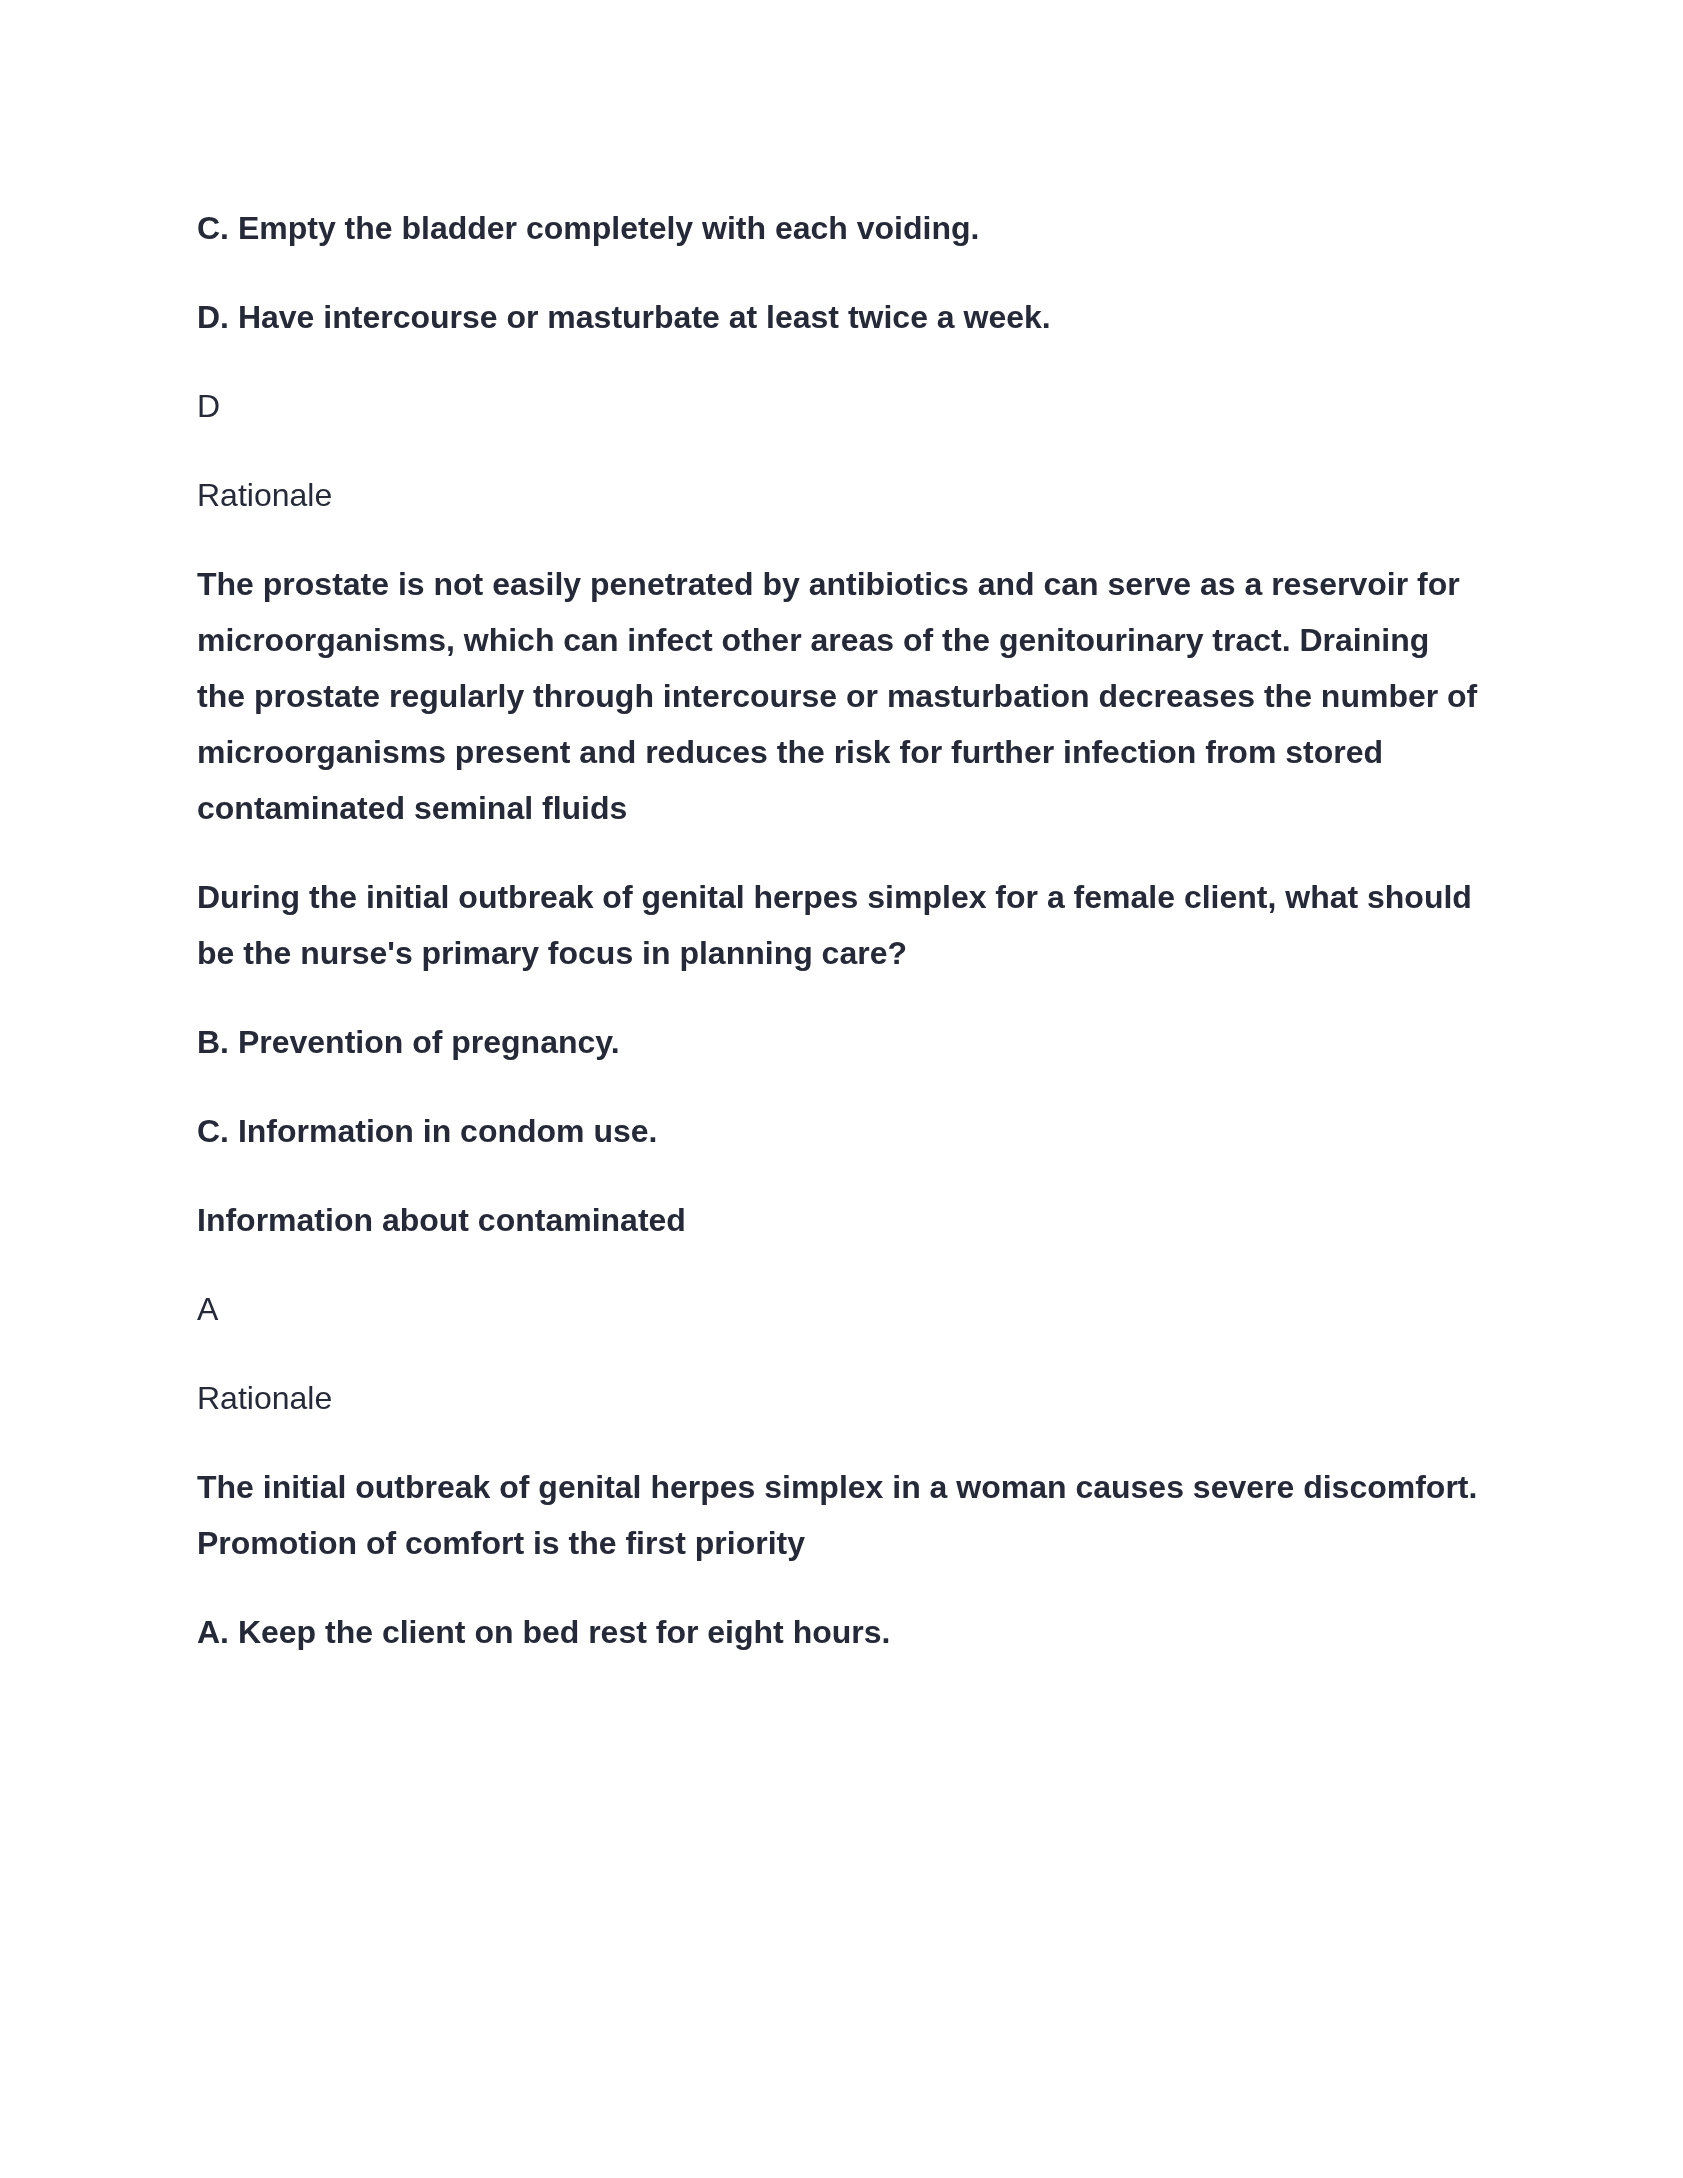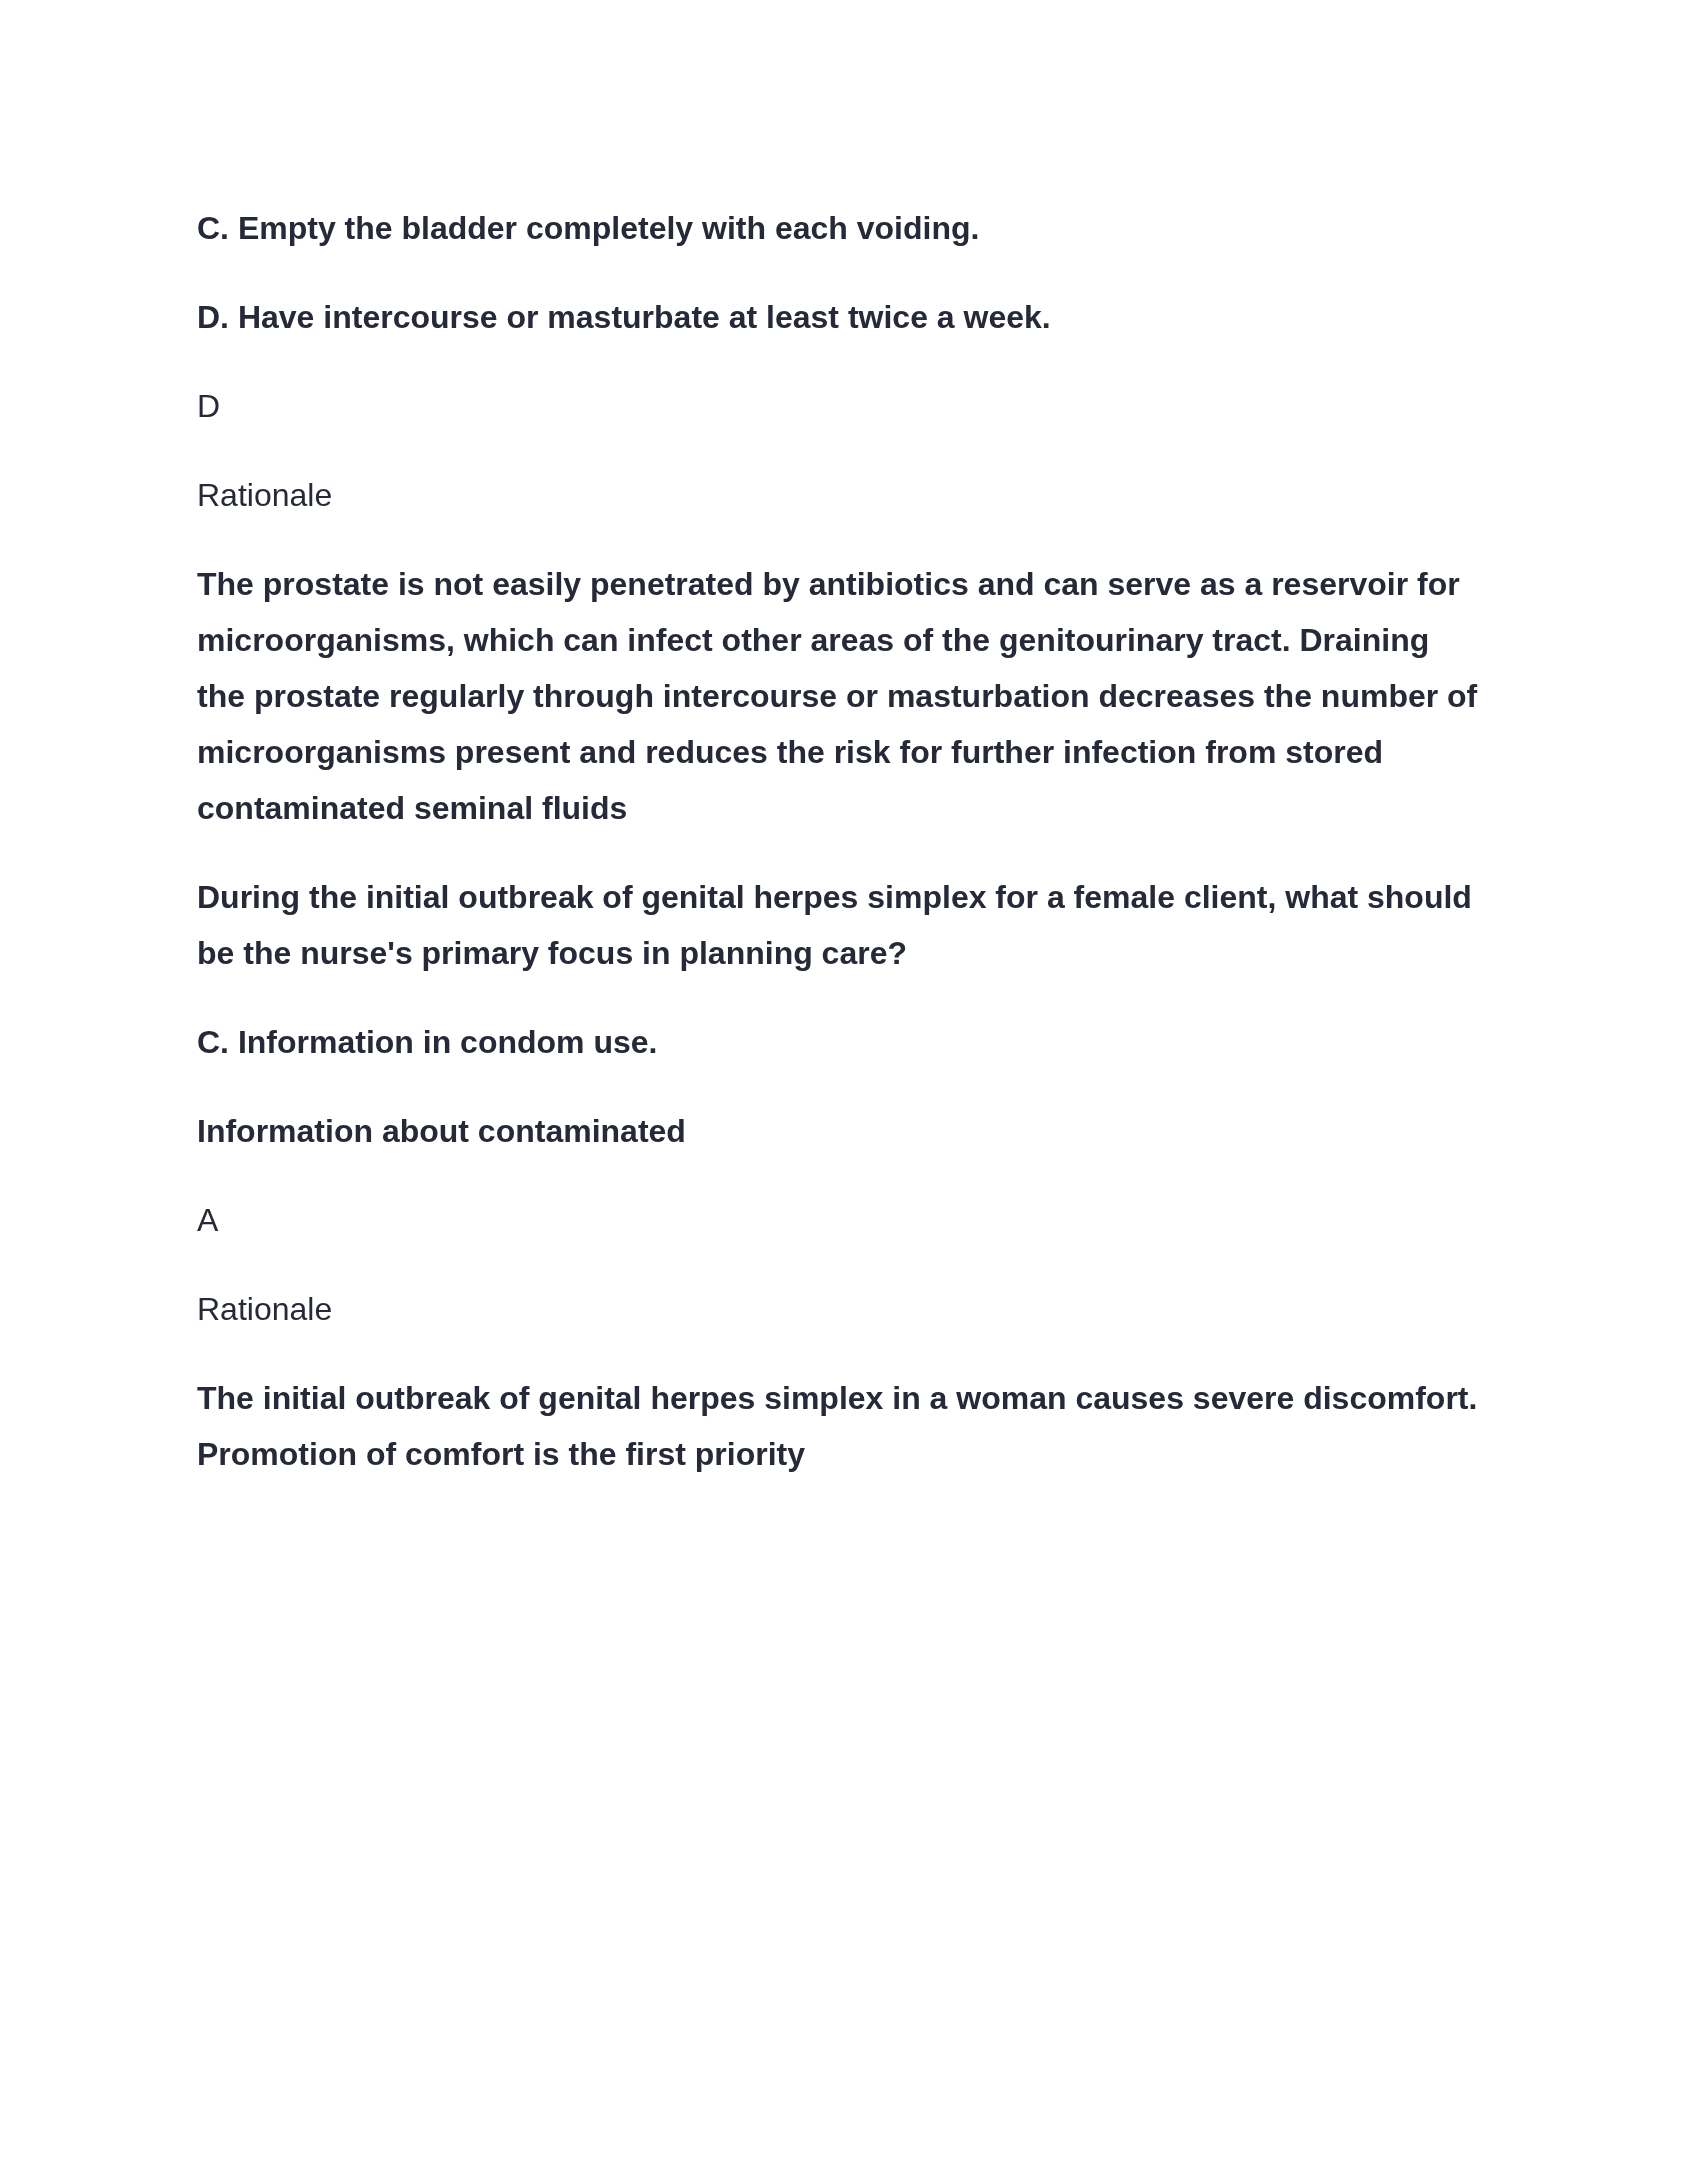--- a/index.html
+++ b/index.html
@@ -16,19 +16,21 @@
 </head>
 <body>
 
 <div class="page">
   <p class="p b">C. Empty the bladder completely with each voiding.</p>
   <p class="p b">D. Have intercourse or masturbate at least twice a week.</p>
   <p class="p n">D</p>
   <p class="p n">Rationale</p>
   <p class="p b">The prostate is not easily penetrated by antibiotics and can serve as a reservoir for microorganisms, which can infect other areas of the genitourinary tract. Draining the prostate regularly through intercourse or masturbation decreases the number of microorganisms present and reduces the risk for further infection from stored contaminated seminal fluids</p>
   <p class="p b">During the initial outbreak of genital herpes simplex for a female client, what should be the nurse's primary focus in planning care?</p>
+  <p class="p b">B. Prevention of pregnancy.</p>
   <p class="p b">C. Information in condom use.</p>
   <p class="p b">Information about contaminated</p>
   <p class="p n">A</p>
   <p class="p n">Rationale</p>
   <p class="p b">The initial outbreak of genital herpes simplex in a woman causes severe discomfort. Promotion of comfort is the first priority</p>
+  <p class="p b">A. Keep the client on bed rest for eight hours.</p>
 </div>
 
 
 </body></html>

